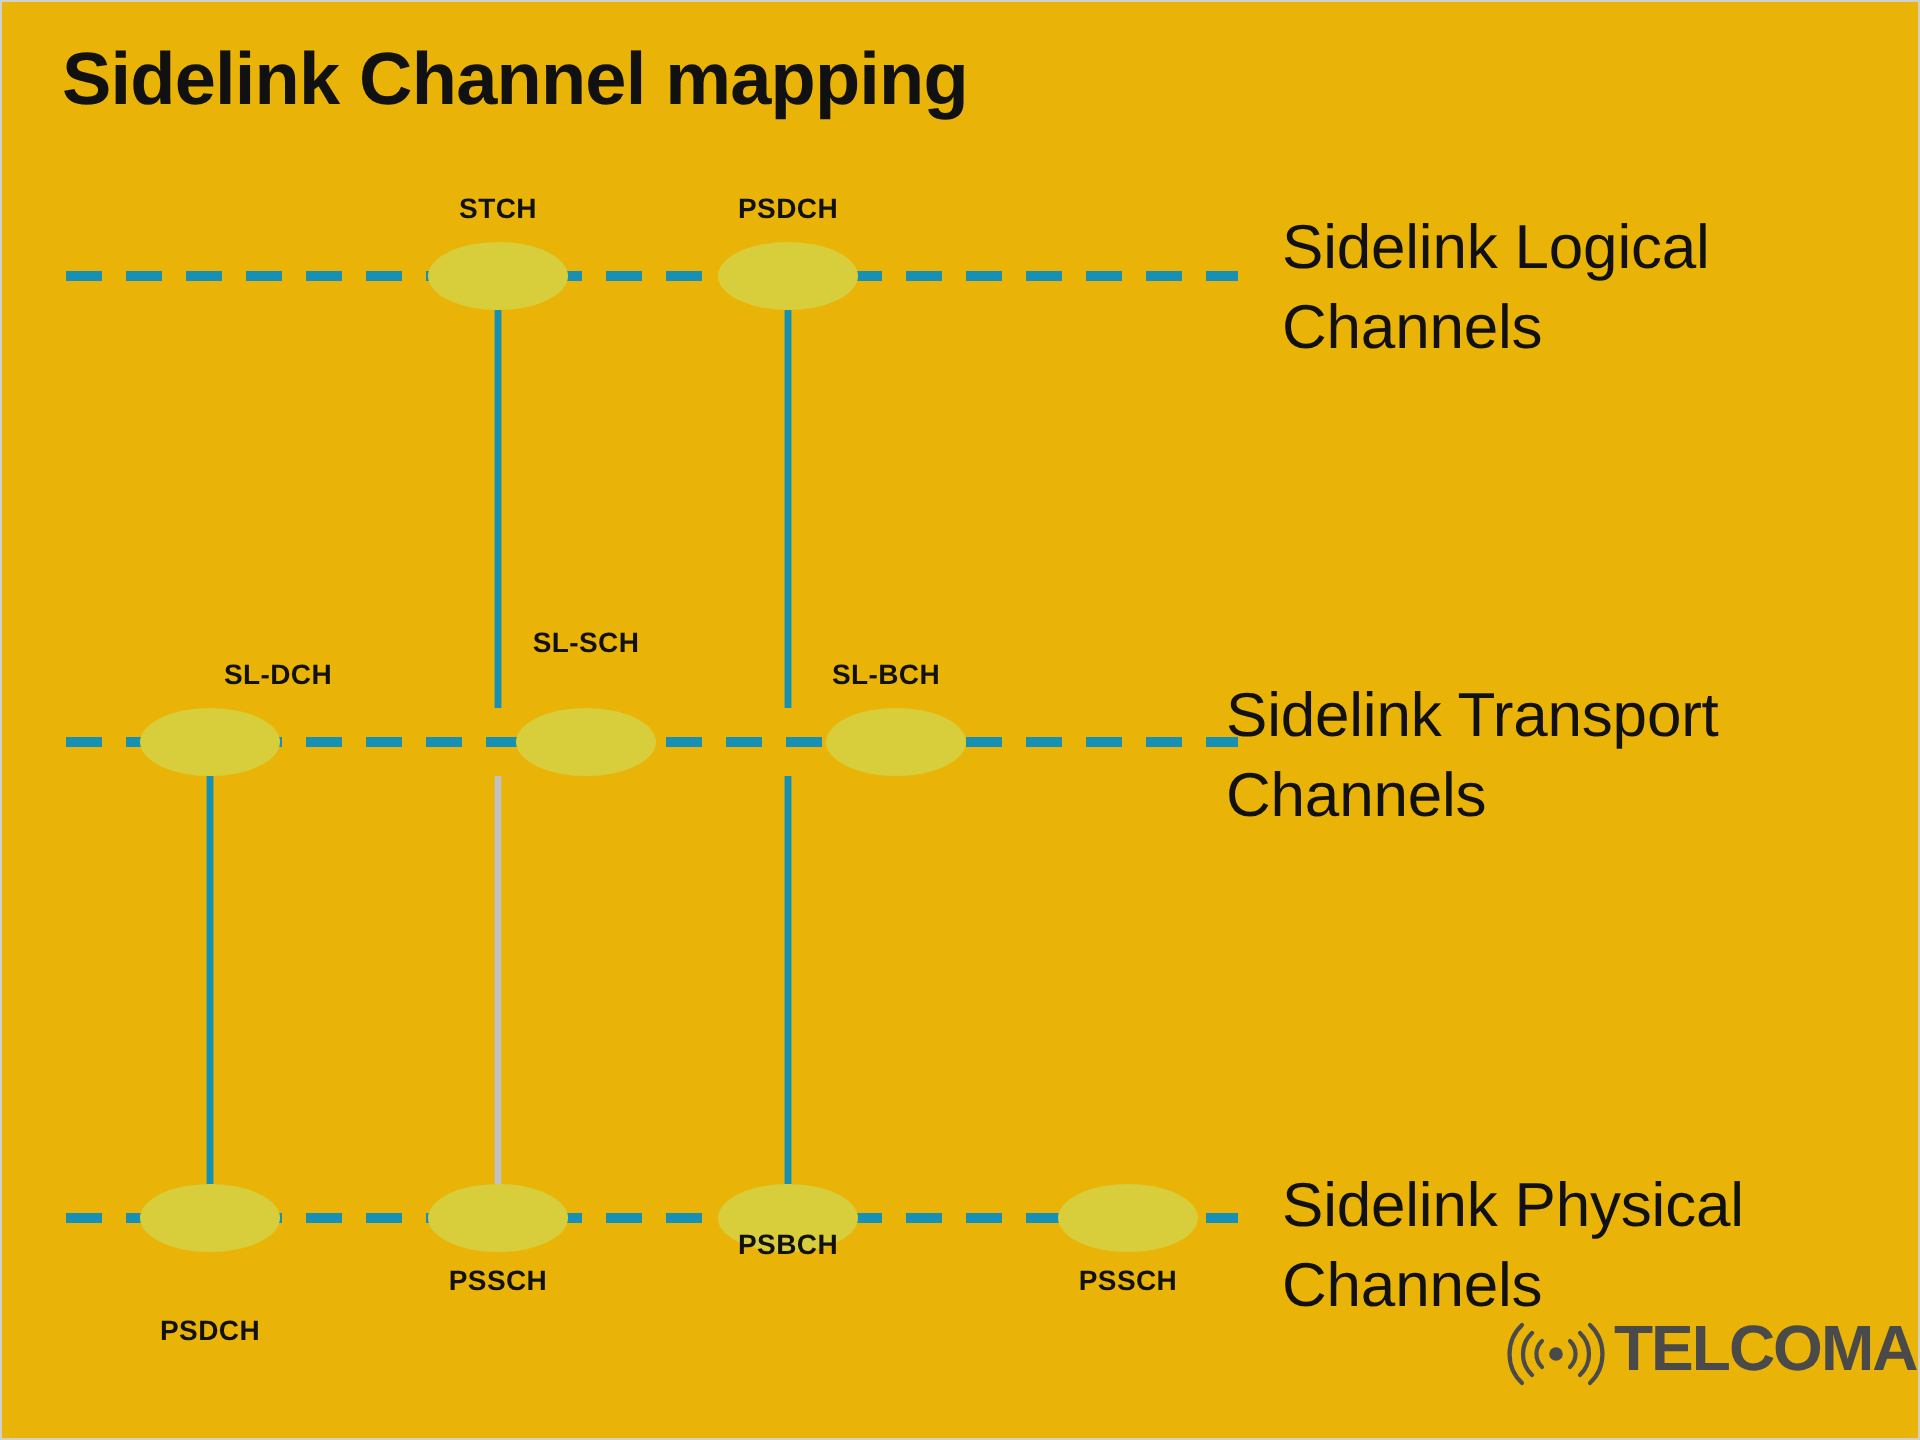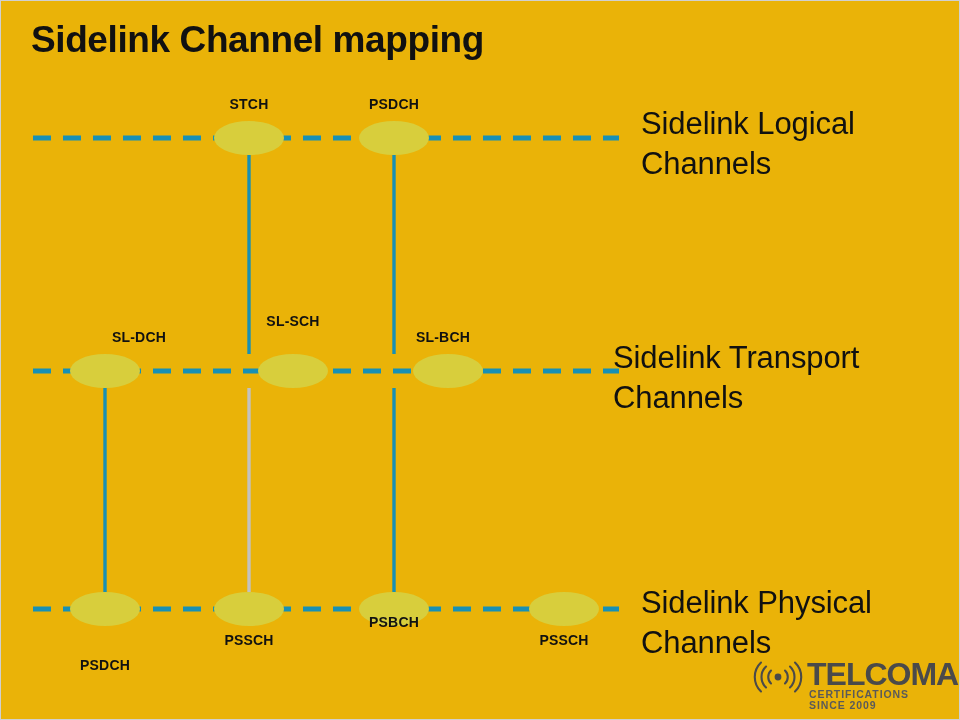--- a/index.html
+++ b/index.html
@@ -149,16 +149,15 @@
     <svg class="logo-icon" viewBox="0 0 58 34" xmlns="http://www.w3.org/2000/svg">
       <circle cx="29" cy="17" r="3.4" fill="#4a4a4a"></circle>
       <path d="M36 10.5 A 9 9 0 0 1 36 23.5" stroke="#4a4a4a" stroke-width="2.1" fill="none" stroke-linecap="round"></path>
       <path d="M22 10.5 A 9 9 0 0 0 22 23.5" stroke="#4a4a4a" stroke-width="2.1" fill="none" stroke-linecap="round"></path>
       <path d="M41 6.5 A 14.5 14.5 0 0 1 41 27.5" stroke="#4a4a4a" stroke-width="2.1" fill="none" stroke-linecap="round"></path>
       <path d="M17 6.5 A 14.5 14.5 0 0 0 17 27.5" stroke="#4a4a4a" stroke-width="2.1" fill="none" stroke-linecap="round"></path>
       <path d="M46 2.5 A 20 20 0 0 1 46 31.5" stroke="#4a4a4a" stroke-width="2.1" fill="none" stroke-linecap="round"></path>
       <path d="M12 2.5 A 20 20 0 0 0 12 31.5" stroke="#4a4a4a" stroke-width="2.1" fill="none" stroke-linecap="round"></path>
     </svg>
     <div class="logo-wordmark">TELCOMA</div>
-    <div class="logo-tagline">CERTIFICATIONS SINCE 2009</div>
   </div>
 
 </div>
 
 </body></html>

